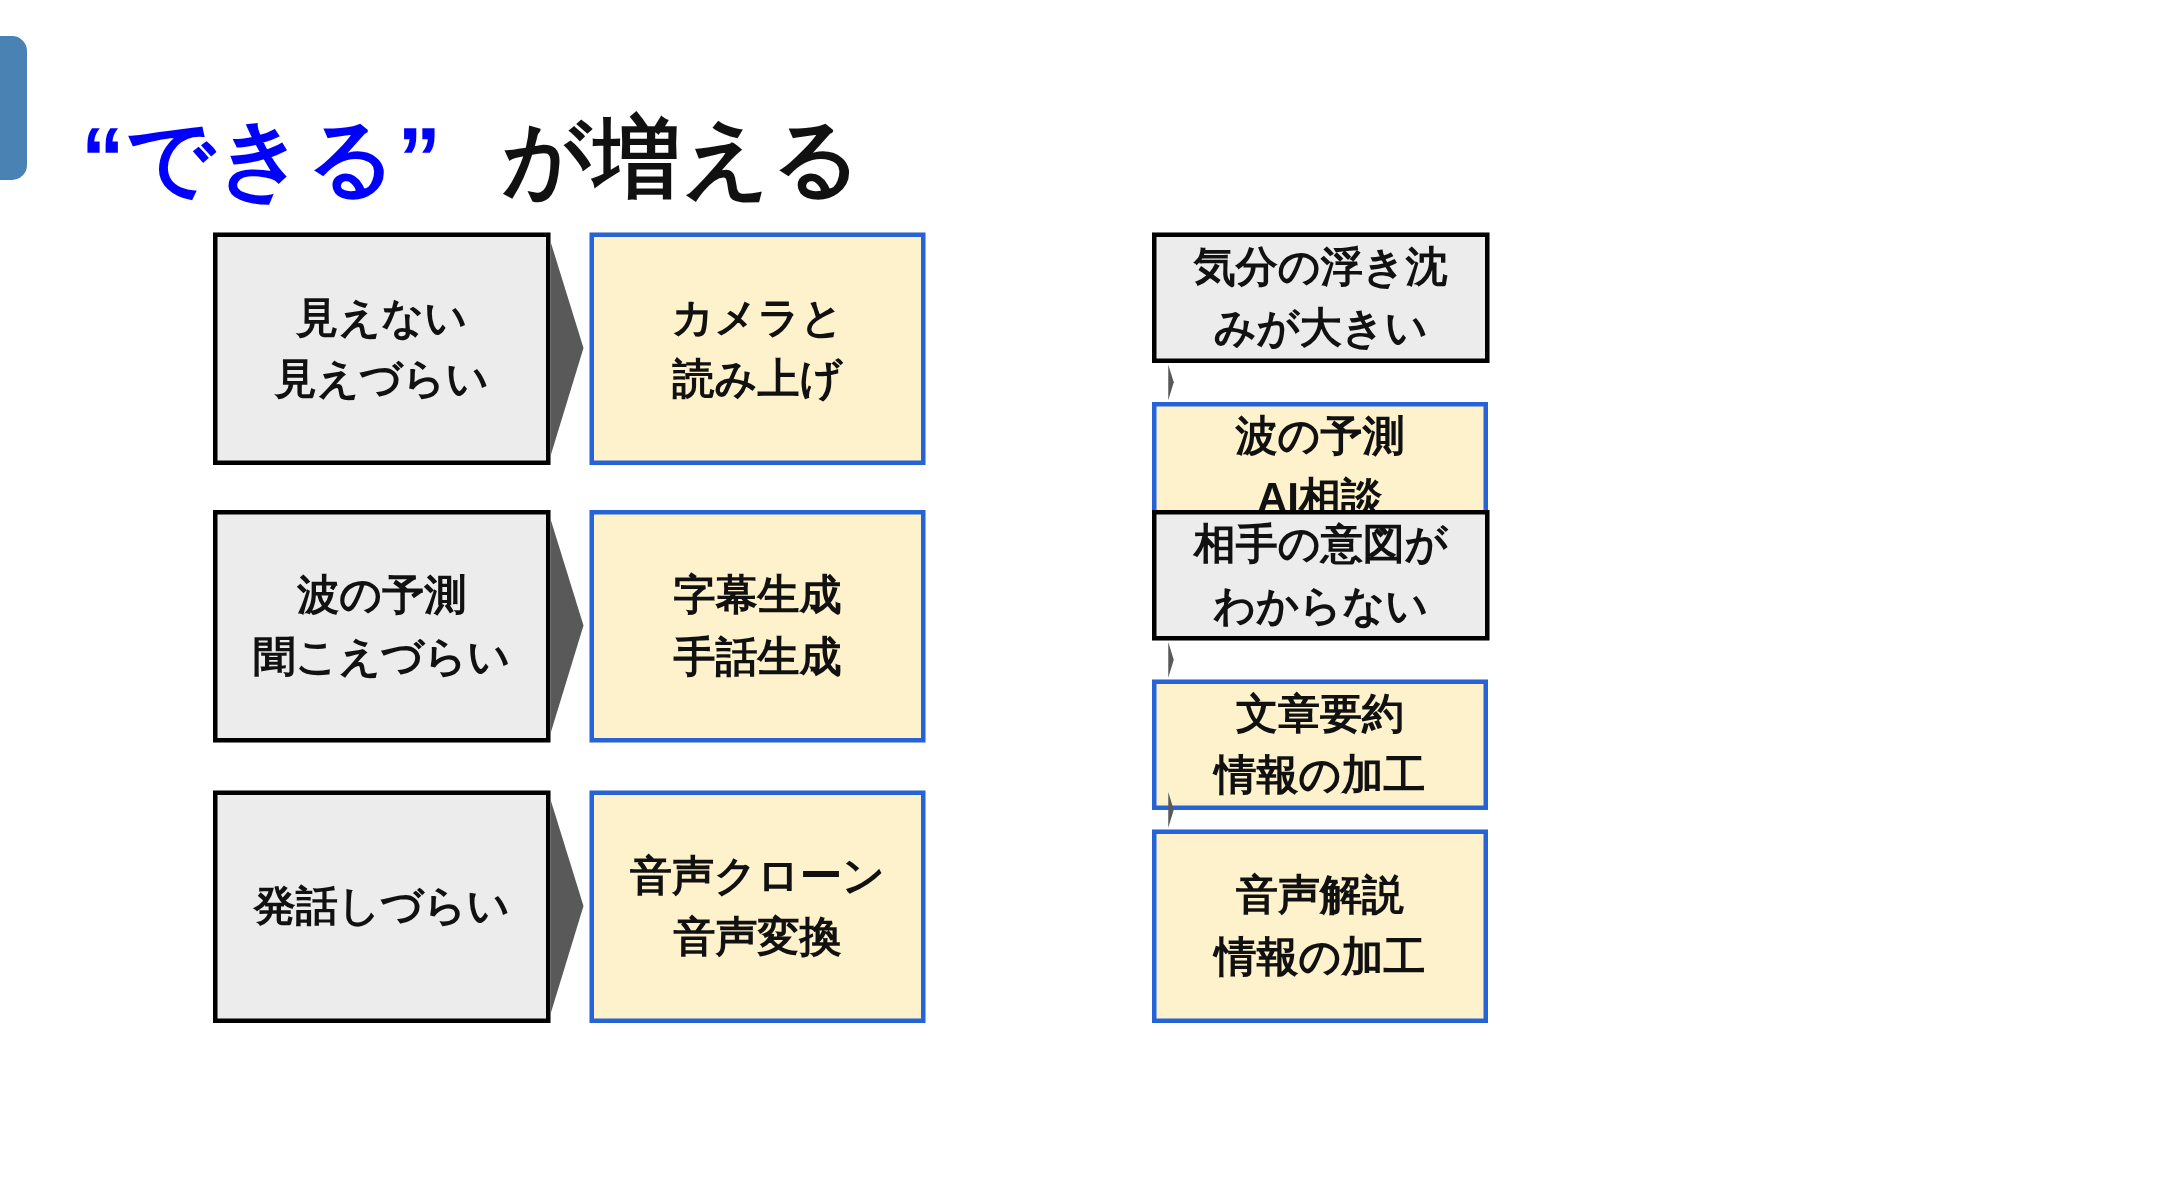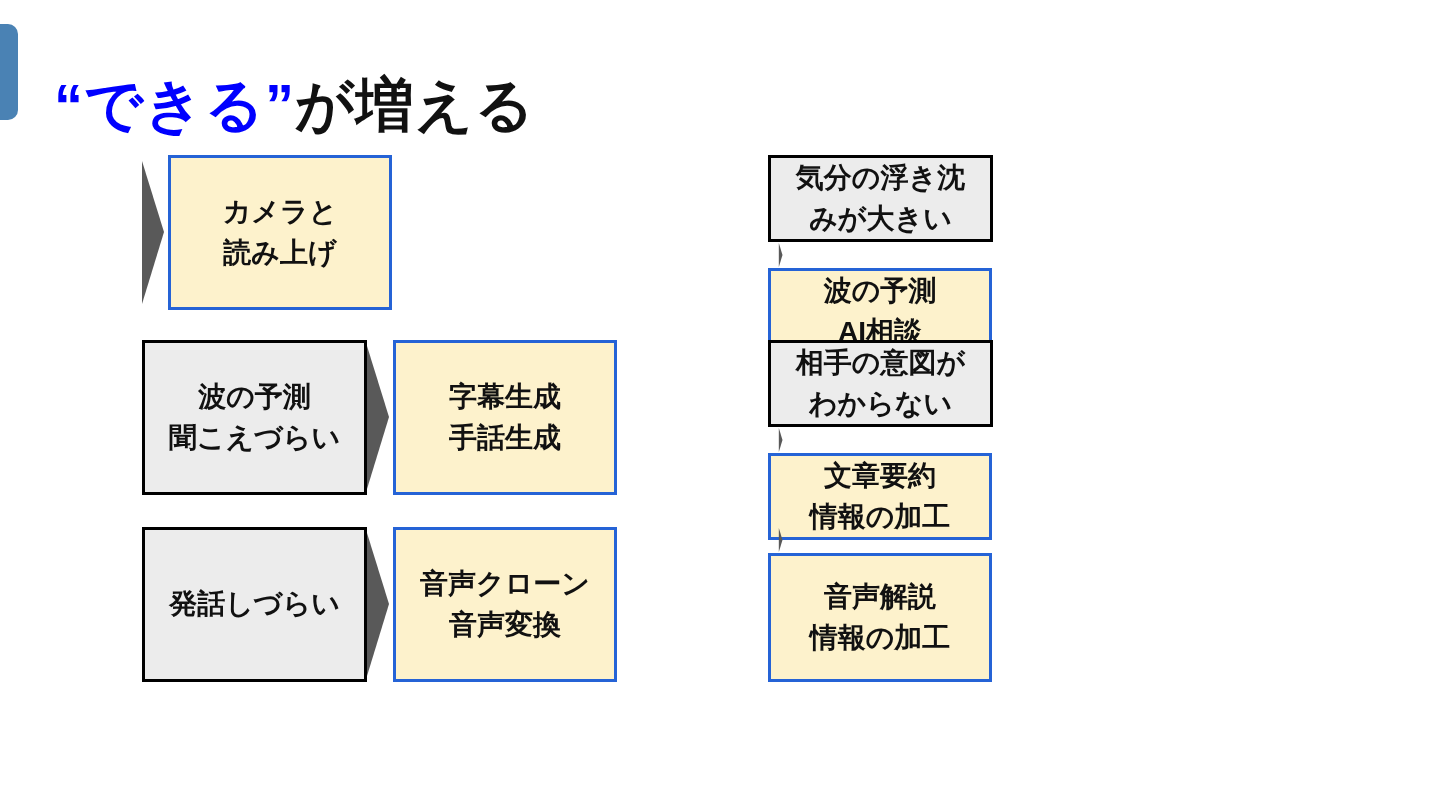--- a/index.html
+++ b/index.html
@@ -29,21 +29,21 @@
   }
   .slide-title{
     position:absolute;
     left:54px;top:28px;
     font-size:58px;
     font-weight:800;
     letter-spacing:1px;
     white-space:nowrap;
   }
   .slide-title .hl{color:var(--title-highlight);}
-  .slide-title .rest{color:var(--title-rest);}
+  .slide-title .rest{color:var(--title-rest);margin-left:40px;}
   .pair{
     position:absolute;
     display:flex;
     align-items:stretch;
     height:155px;
   }
   .pair.c0{left:142px;}
   .pair.c1{left:768px;flex-direction:column;}
   .pair.r0{top:155px;}
   .pair.r1{top:340px;}
@@ -78,20 +78,22 @@
   .arrow polygon{fill:var(--arrow-color);}
 </style>
 </head>
 <body>
 
 <div class="accent-bar"></div>
 
 <h1 class="slide-title"><span class="hl">“できる”</span><span class="rest">が増える</span></h1>
 
 <div class="pair c0 r0">
+  <div class="box problem">見えない
+見えづらい</div>
   <svg class="arrow" viewBox="0 0 26 155" aria-hidden="true">
       <polygon points="0,6 0,149 22,77"></polygon>
     </svg>
   <div class="box solution">カメラと
 読み上げ</div>
 </div>
 
 <div class="pair c0 r1">
   <div class="box problem">波の予測
 聞こえづらい</div>

